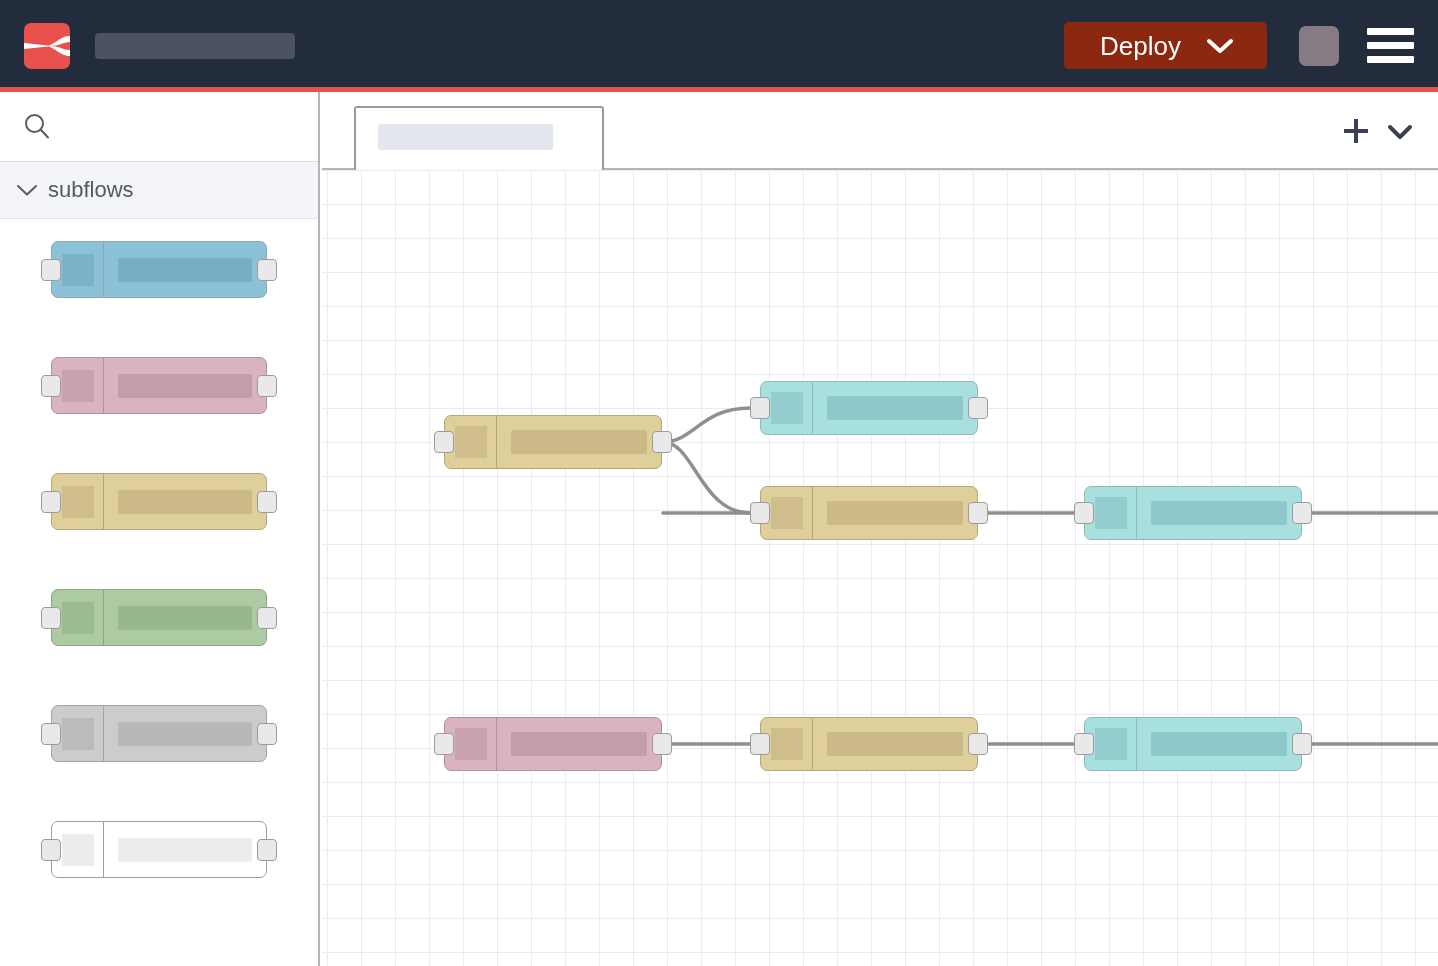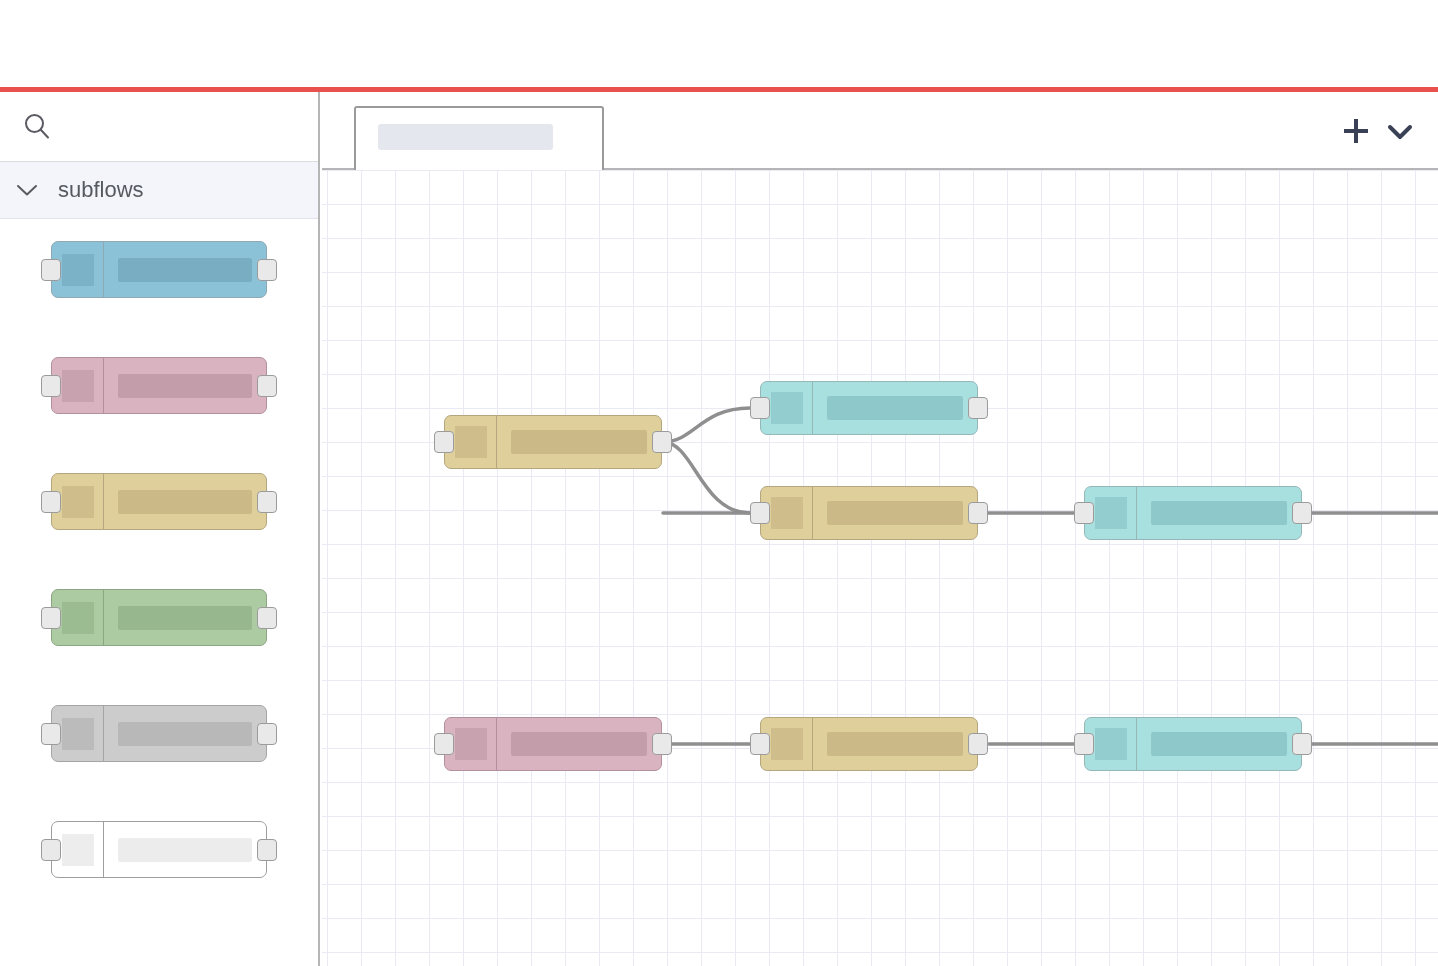--- a/index.html
+++ b/index.html
@@ -134,21 +134,21 @@
     display: flex;
     align-items: center;
     cursor: pointer;
   }
   #category-chevron {
     margin-left: 16px;
     display: flex;
     align-items: center;
   }
   #category-label {
-    margin-left: 20px;
+    margin-left: 10px;
     font-size: 22px;
     color: #555a60;
     font-family: "Liberation Sans", sans-serif;
   }
   #palette-list {
     position: relative;
     padding-top: 22px;
   }
 
   
@@ -284,20 +284,48 @@
   .canvas-node .node {
     width: 100%;
     height: 54px;
   }
 </style>
 </head>
 <body>
 
 <div id="app">
 
+  <div id="header">
+
+    <div id="logo">
+      <svg width="46" height="46" viewBox="0 0 46 46" xmlns="http://www.w3.org/2000/svg">
+        <path d="M 46 13 C 36 13, 32 21, 23 23 C 32 25, 36 33, 46 33 L 46 27 C 39 27, 35 23, 27 23 C 35 23, 39 19, 46 19 Z" fill="#ffffff"></path>
+        <path d="M 0 20 L 24 22.4 L 24 23.6 L 0 26 Z" fill="#ffffff"></path>
+      </svg>
+    </div>
+
+    <div id="title-placeholder"></div>
+
+    <button id="deploy-button">
+      <span id="deploy-label">Deploy</span>
+      <span id="deploy-chevron">
+        <svg width="26" height="16" viewBox="0 0 26 16" xmlns="http://www.w3.org/2000/svg">
+          <path d="M 2 3 L 13 13 L 24 3" stroke="#ffffff" stroke-width="4" fill="none" stroke-linecap="round" stroke-linejoin="round"></path>
+        </svg>
+      </span>
+    </button>
+
+    <div id="user-avatar"></div>
+
+    <div id="main-menu-button">
+      <div class="hamburger-bar hb1"></div>
+      <div class="hamburger-bar hb2"></div>
+      <div class="hamburger-bar hb3"></div>
+    </div>
+  </div>
   <div id="header-accent"></div>
 
   <div id="palette">
 
     <div id="palette-search">
       <span id="search-icon">
         <svg width="30" height="30" viewBox="0 0 30 30" xmlns="http://www.w3.org/2000/svg">
           <circle cx="12.5" cy="11.5" r="8.5" stroke="#5a5a62" stroke-width="2" fill="none"></circle>
           <line x1="18.8" y1="17.8" x2="26" y2="25.5" stroke="#5a5a62" stroke-width="2" stroke-linecap="round"></line>
         </svg>

